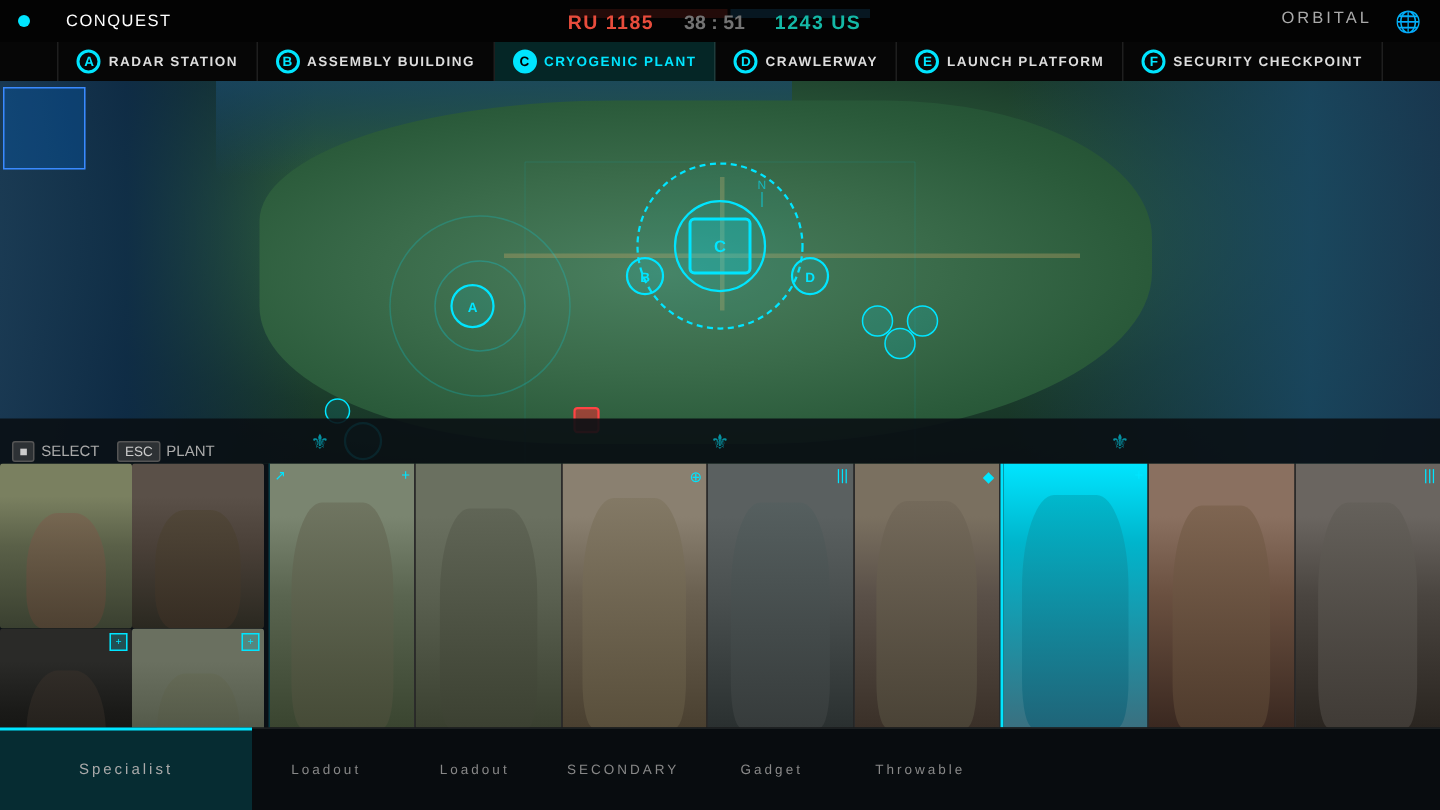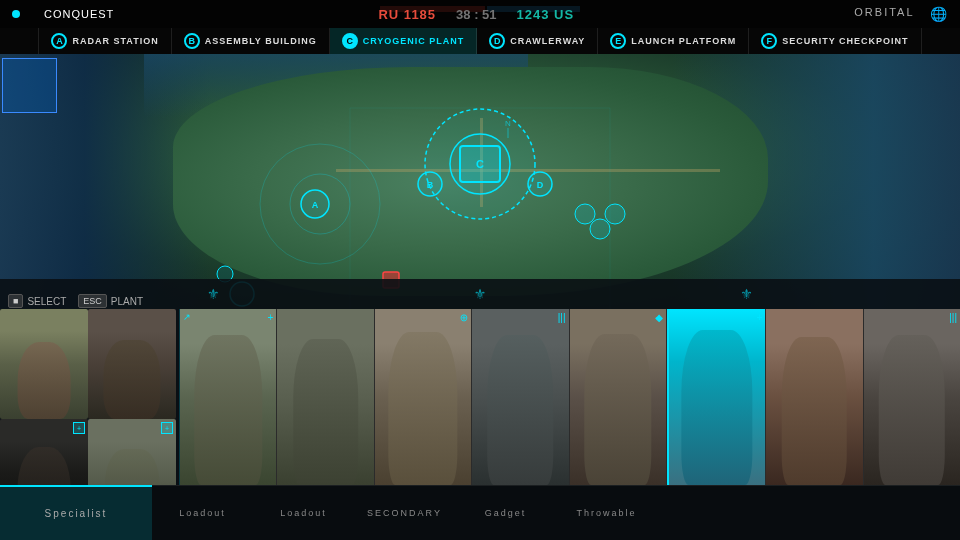--- a/index.html
+++ b/index.html
@@ -302,21 +302,21 @@
     
     #bottom-labels {
       position: absolute;
       bottom: 0; left: 0; right: 0;
       height: 55px;
       background: rgba(8,12,16,0.97);
       display: flex;
       flex-direction: row;
     }
     .label-specialist {
-      width: 152px;
+      width: 168px;
       display: flex;
       align-items: center;
       justify-content: center;
       background: rgba(0,229,255,0.15);
       border-top: 2px solid #00e5ff;
     }
     .label-specialist-text {
       color: #aaa;
       font-size: 10px;
       letter-spacing: 2px;

